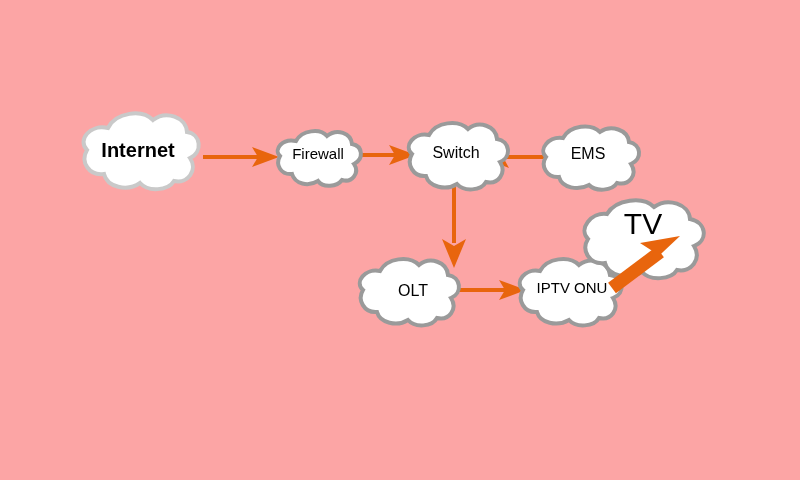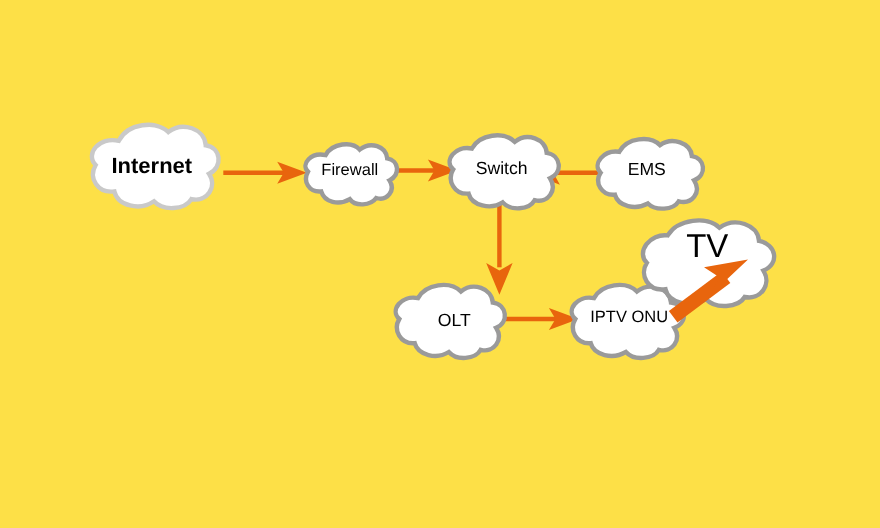--- a/index.html
+++ b/index.html
@@ -10,21 +10,21 @@
   body {
     width: 800px;
     height: 480px;
     font-family: "Liberation Sans", sans-serif;
     overflow: hidden;
   }
   #diagram-canvas {
     position: relative;
     width: 800px;
     height: 480px;
-    background: #fde047;
+    background: #fca5a5;
   }
   svg.diagram {
     display: block;
     width: 800px;
     height: 480px;
   }
   .node-label {
     font-family: "Liberation Sans", sans-serif;
     fill: #000000;
     text-anchor: middle;

